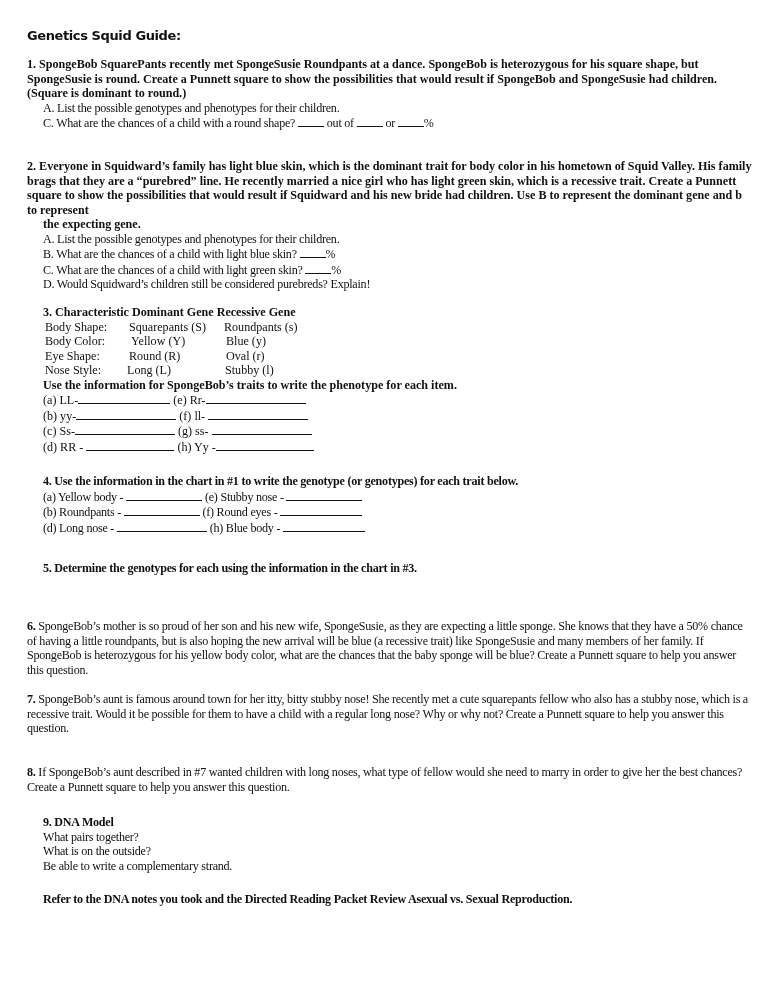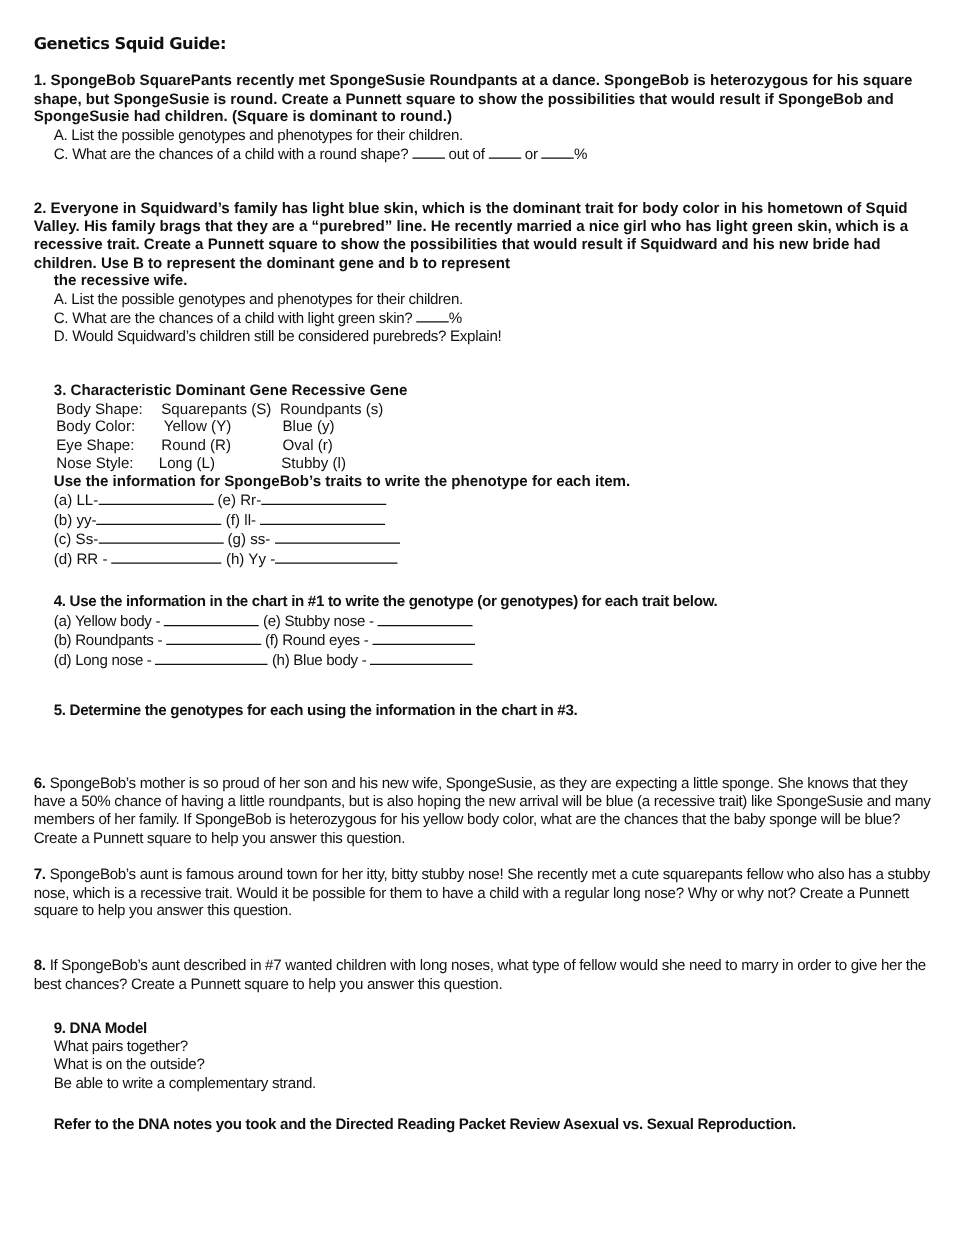--- a/index.html
+++ b/index.html
@@ -30,20 +30,21 @@
       font-family: "DejaVu Sans", sans-serif;
       font-weight: bold;
       font-size: 13px;
       letter-spacing: -0.4px;
       white-space: nowrap;
     }
     .block {
       position: absolute;
       left: 0;
       width: 720px;
+      font-family: Liberation Serif, serif;
     }
     .b { font-weight: bold; }
     .line { display: block; white-space: nowrap; margin-left: 16px; }
     .wrap { display: block; white-space: normal; }
     .blank {
       display: inline-block;
       border-bottom: 1px solid #111;
       height: 11px;
       vertical-align: baseline;
     }
@@ -64,22 +65,25 @@
   <div class="block" style="top:57px;">
     <span class="wrap b" style="width:712px;">1. SpongeBob SquarePants recently met SpongeSusie Roundpants at a dance. SpongeBob is heterozygous for his square shape, but SpongeSusie is round. Create a Punnett square to show the possibilities that would result if SpongeBob and SpongeSusie had children. (Square is dominant to round.)</span>
     <span class="line cond">A. List the possible genotypes and phenotypes for their children.</span>
     <span class="line cond">
       <span>C. What are the chances of a child with a round shape? </span><span class="blank" style="width:26px"></span><span> out of </span><span class="blank" style="width:26px"></span><span> or </span><span class="blank" style="width:26px"></span><span>%</span>
     </span>
   </div>
 
   <div class="block" style="top:159px;">
     <span class="wrap b" style="width:725px;">2. Everyone in Squidward’s family has light blue skin, which is the dominant trait for body color in his hometown of Squid Valley. His family brags that they are a “purebred” line. He recently married a nice girl who has light green skin, which is a recessive trait. Create a Punnett square to show the possibilities that would result if Squidward and his new bride had children. Use B to represent the dominant gene and b to represent</span>
-    <span class="line b">the recessive wife.</span>
+    <span class="line b">the expecting gene.</span>
     <span class="line cond">A. List the possible genotypes and phenotypes for their children.</span>
+    <span class="line cond">
+      <span>B. What are the chances of a child with light blue skin? </span><span class="blank" style="width:26px"></span><span>%</span>
+    </span>
     <span class="line cond">
       <span>C. What are the chances of a child with light green skin? </span><span class="blank" style="width:26px"></span><span>%</span>
     </span>
     <span class="line cond">D. Would Squidward’s children still be considered purebreds? Explain!</span>
   </div>
 
   <div class="block" style="top:305px;">
     <span class="line b">3. Characteristic Dominant Gene Recessive Gene</span>
     <div>
       <div class="char-row">

